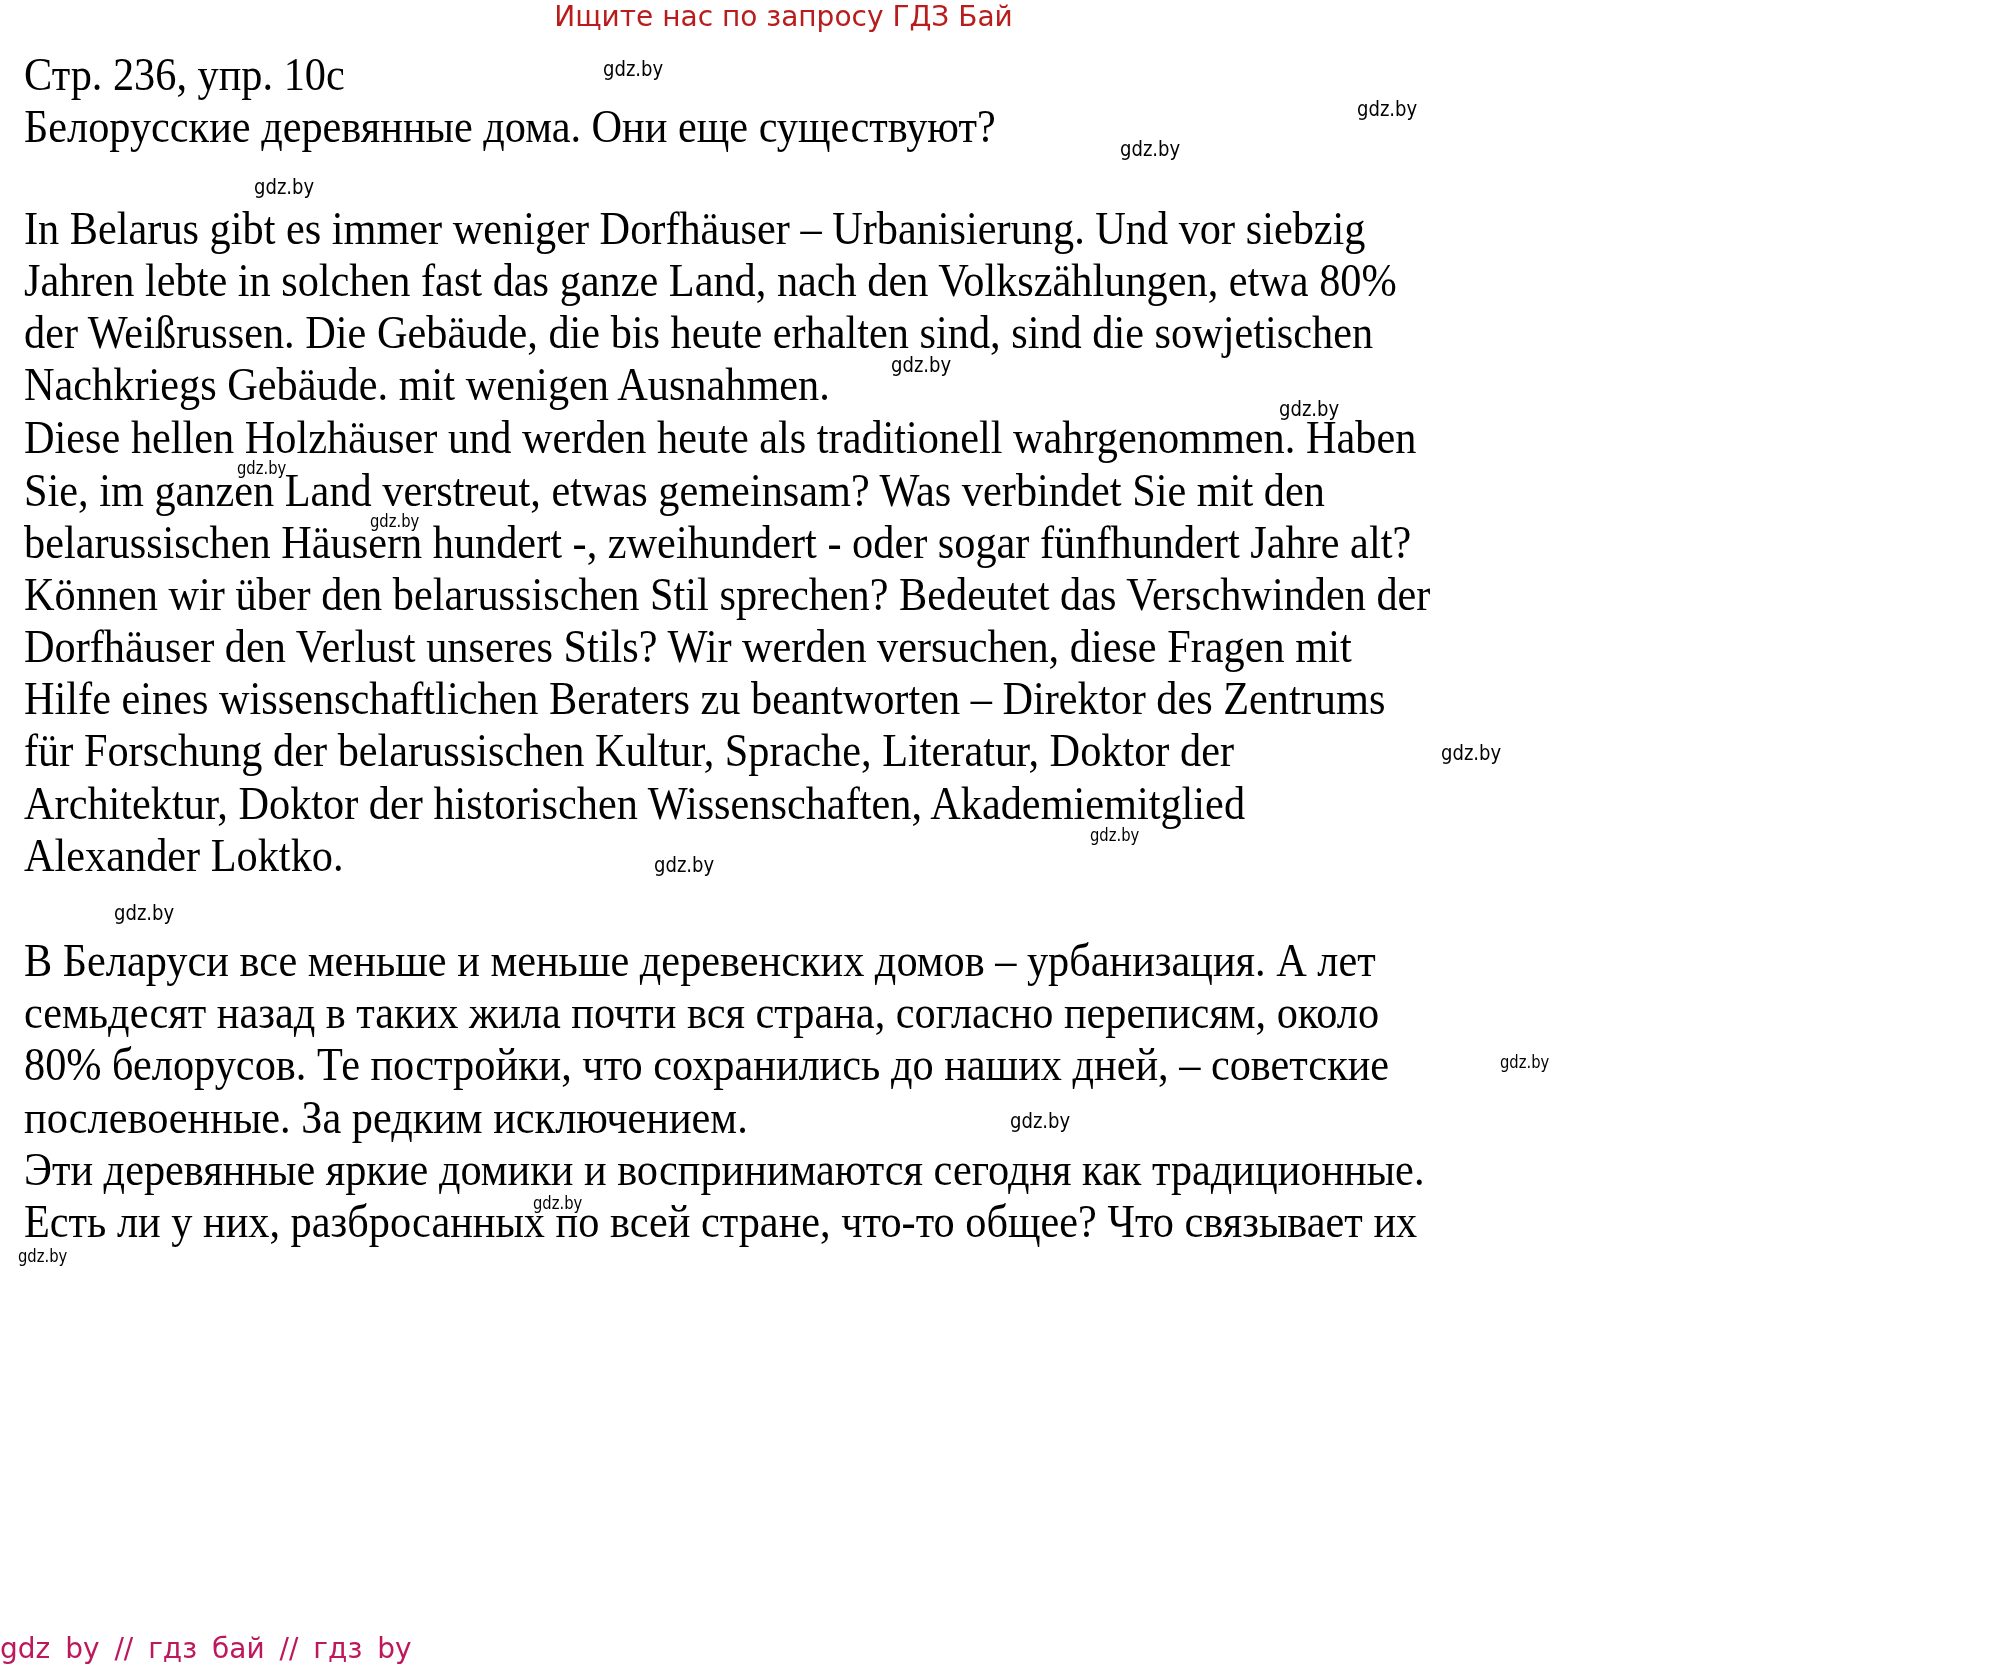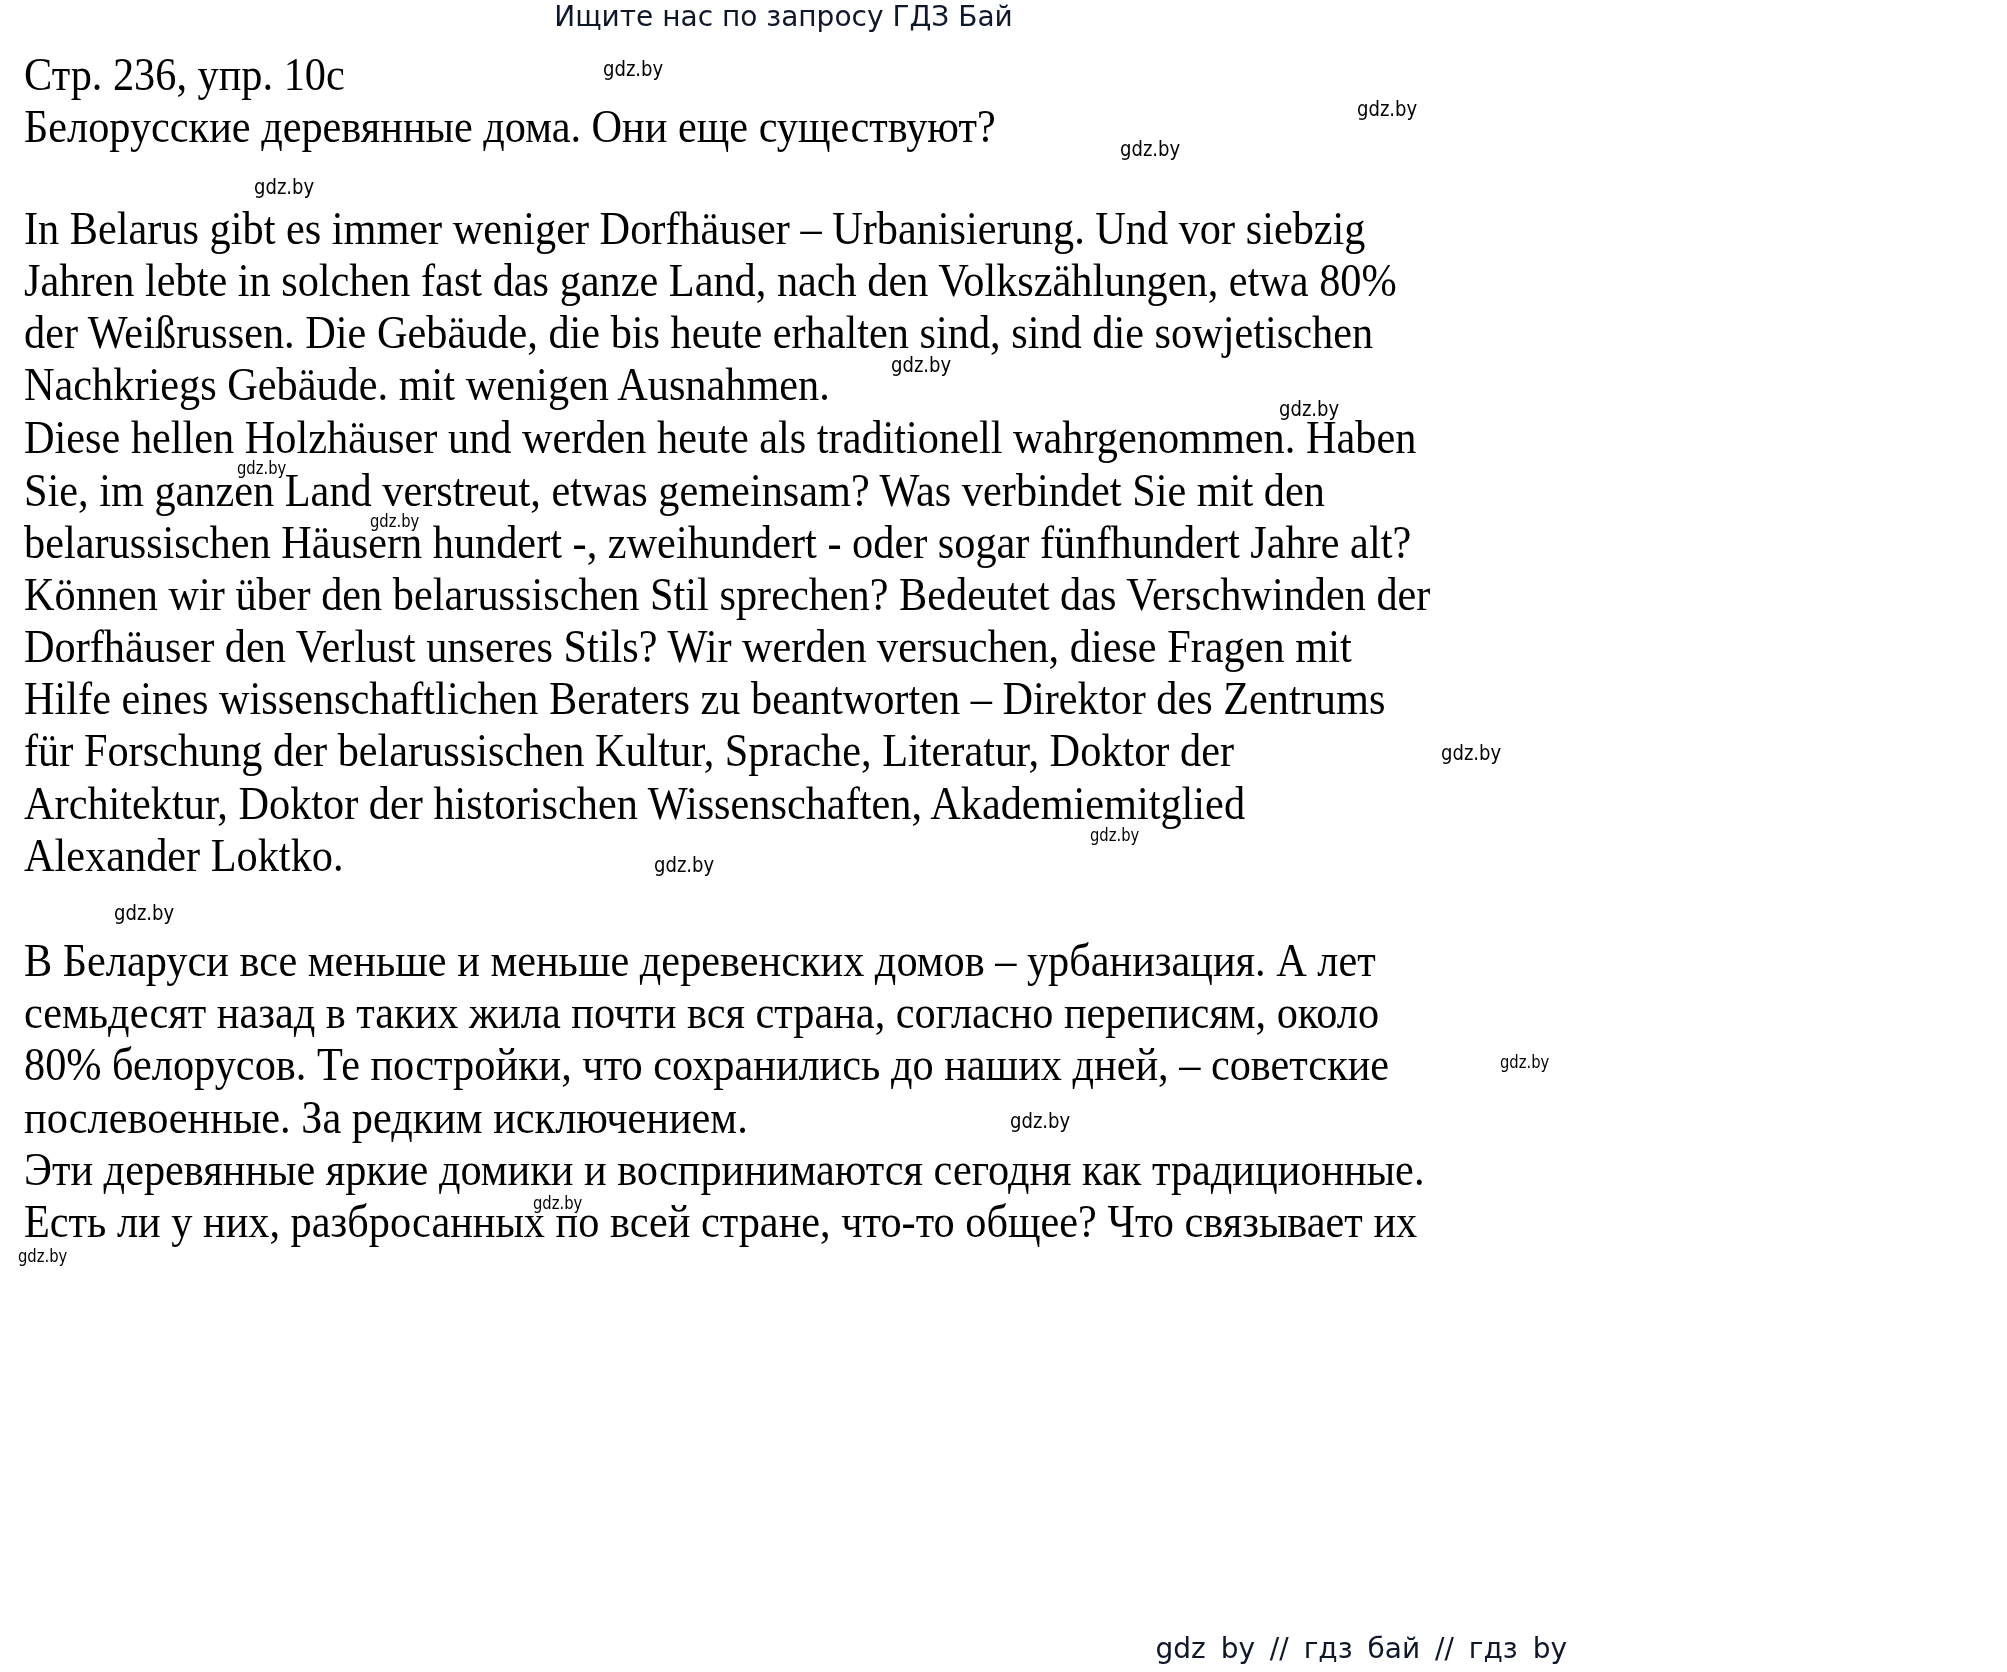--- a/index.html
+++ b/index.html
@@ -15,21 +15,21 @@
   }
   .banner {
     position: absolute;
     left: 0;
     top: 0;
     width: 1567px;
     text-align: center;
     font-family: "DejaVu Sans", sans-serif;
     font-size: 28px;
     line-height: 34px;
-    color: #0f172a;
+    color: #b91c1c;
   }
   .doc {
     position: absolute;
     left: 24px;
     top: 0;
     font-family: "Liberation Serif", serif;
     color: #000000;
   }
   .line {
     position: absolute;
@@ -48,25 +48,25 @@
     color: #000000;
     transform: scaleX(0.82);
     transform-origin: 0 0;
     white-space: nowrap;
   }
   .footer {
     position: absolute;
     left: 0;
     top: 1632px;
     width: 1567px;
-    text-align: right;
+    text-align: left;
     font-family: "DejaVu Sans", sans-serif;
     font-size: 28px;
     line-height: 34px;
-    color: #0f172a;
+    color: #be185d;
     word-spacing: 6px;
   }
 </style>
 </head>
 <body>
 
 <div class="banner">Ищите нас по запросу ГДЗ Бай</div>
 
 <div class="doc">
   <div class="line" style="top:48px;">Стр. 236, упр. 10c</div>

